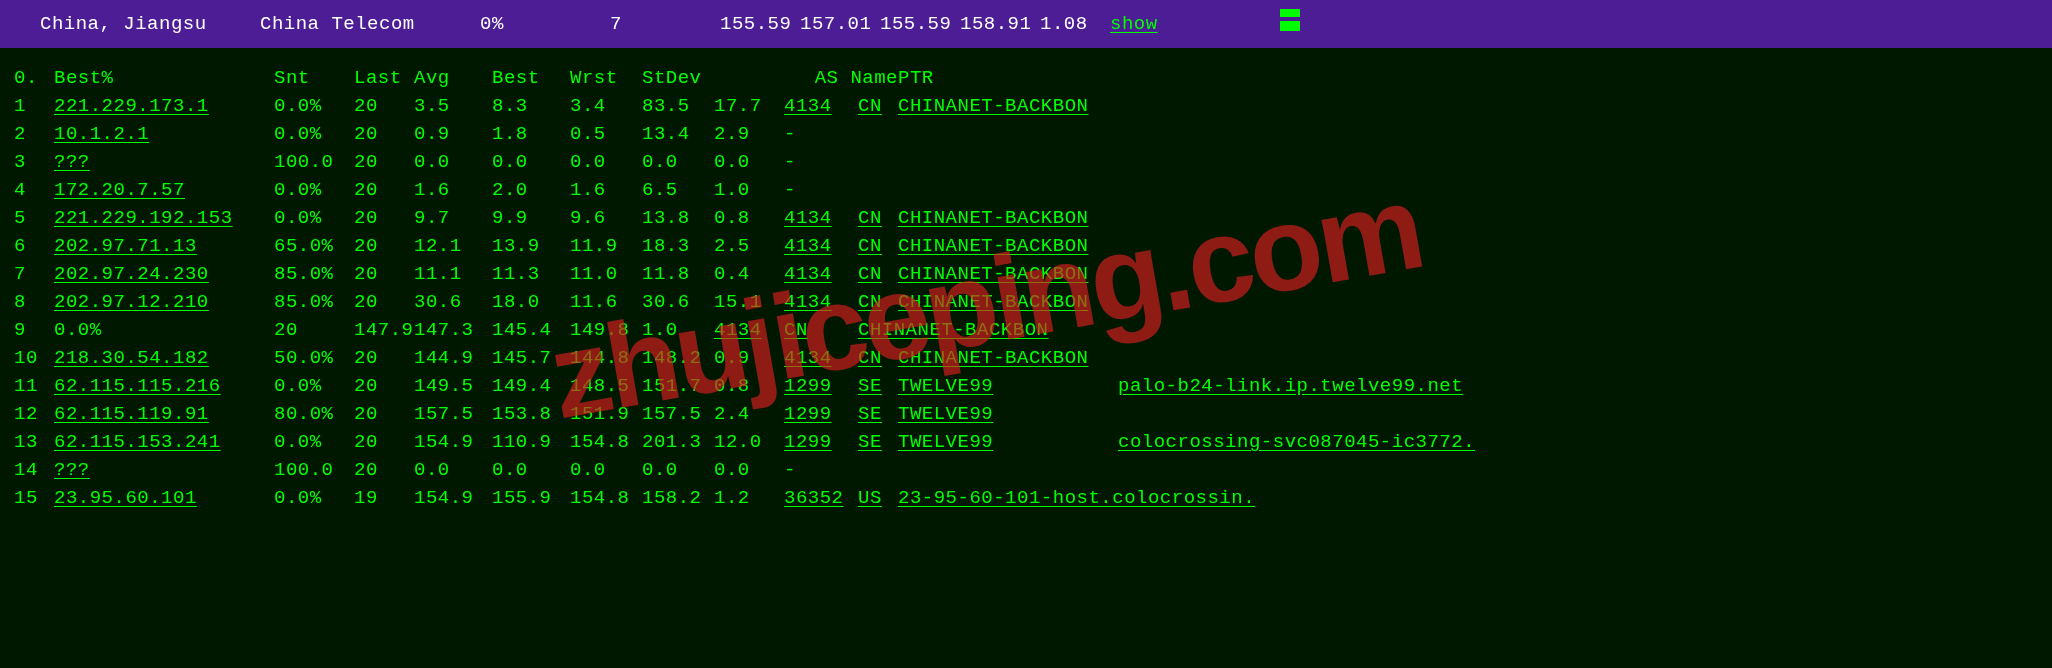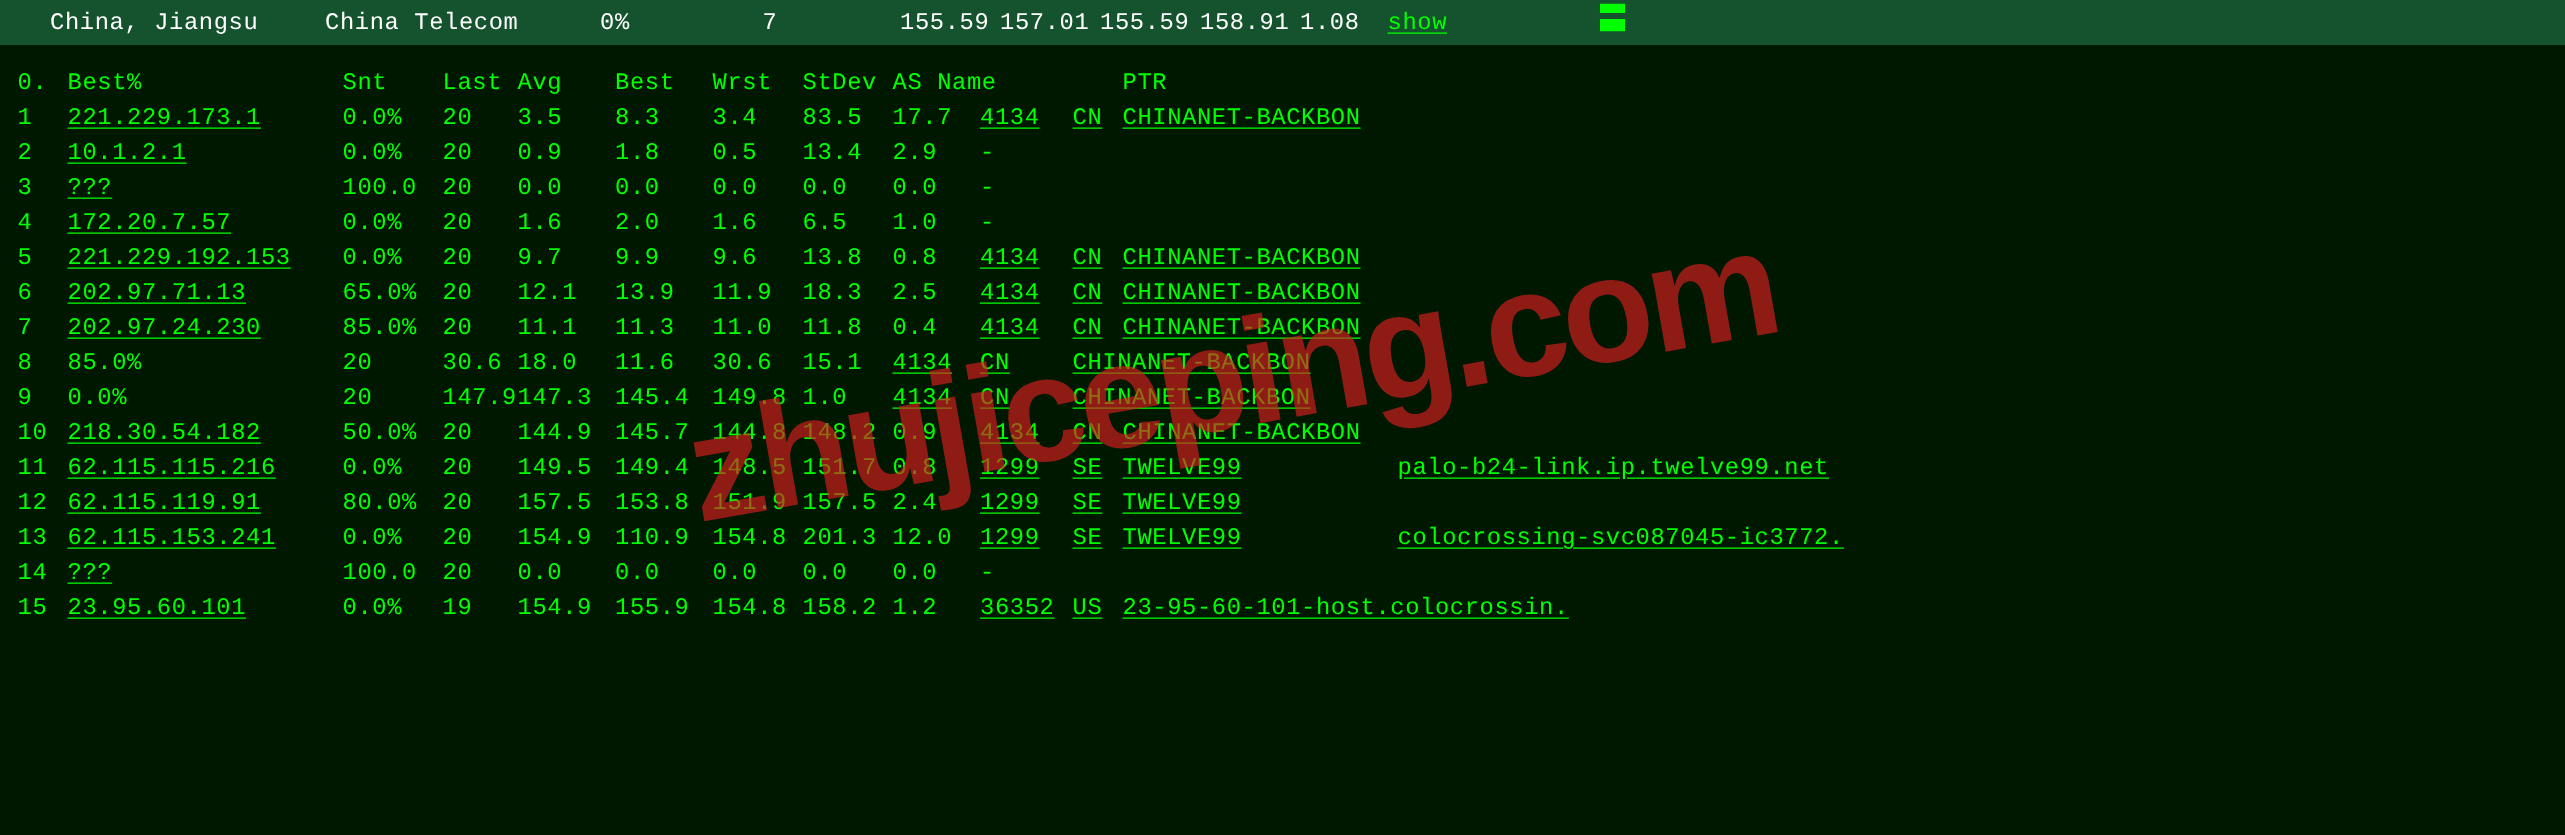--- a/index.html
+++ b/index.html
@@ -9,22 +9,22 @@
       font-size: 19px;
       line-height: 28px;
       color: #00ff00;
       width: 2052px;
       height: 668px;
       overflow: hidden;
       position: relative;
       letter-spacing: 0.5px;
     }
     .top-row {
-      background: #14532d;
-      height: 36px;
+      background: #4c1d95;
+      height: 48px;
       display: grid;
       grid-template-columns: 40px 220px 220px 130px 110px 80px 80px 80px 80px 70px 130px 1fr;
       align-items: center;
       white-space: nowrap;
     }
     .top-row span, .top-row a { color: #ffffff; }
     .top-row .action { color: #00ff00; cursor: pointer; }
     .top-row .indicator {
       display: inline-block;
       width: 20px;
@@ -80,21 +80,21 @@
 <div class="trace">
   <div class="row header">
     <span>0.</span>
     <span>Best%</span>
     <span>Snt</span>
     <span>Last</span>
     <span>Avg</span>
     <span>Best</span>
     <span>Wrst</span>
     <span>StDev</span>
-    <span style="grid-column: span 3;">AS Name</span>
+    <span style="grid-column: span 3; text-align: right;">AS Name</span>
     <span>PTR</span>
   </div>
   <div id="hops">
       <div class="row">
         <span>1</span>
         <span class="ip">221.229.173.1</span>
         <span>0.0%</span>
         <span>20</span>
         <span>3.5</span>
         <span>8.3</span>
@@ -191,20 +191,21 @@
         <span>11.0</span>
         <span>11.8</span>
         <span>0.4</span>
         <span class="as">4134</span>
         <span class="cc">CN</span>
         <span class="asname">CHINANET-BACKBON</span>
         <span></span>
       </div>
       <div class="row">
         <span>8</span>
+        <span class="ip">202.97.12.210</span>
         <span>85.0%</span>
         <span>20</span>
         <span>30.6</span>
         <span>18.0</span>
         <span>11.6</span>
         <span>30.6</span>
         <span>15.1</span>
         <span class="as">4134</span>
         <span class="cc">CN</span>
         <span class="asname">CHINANET-BACKBON</span>

